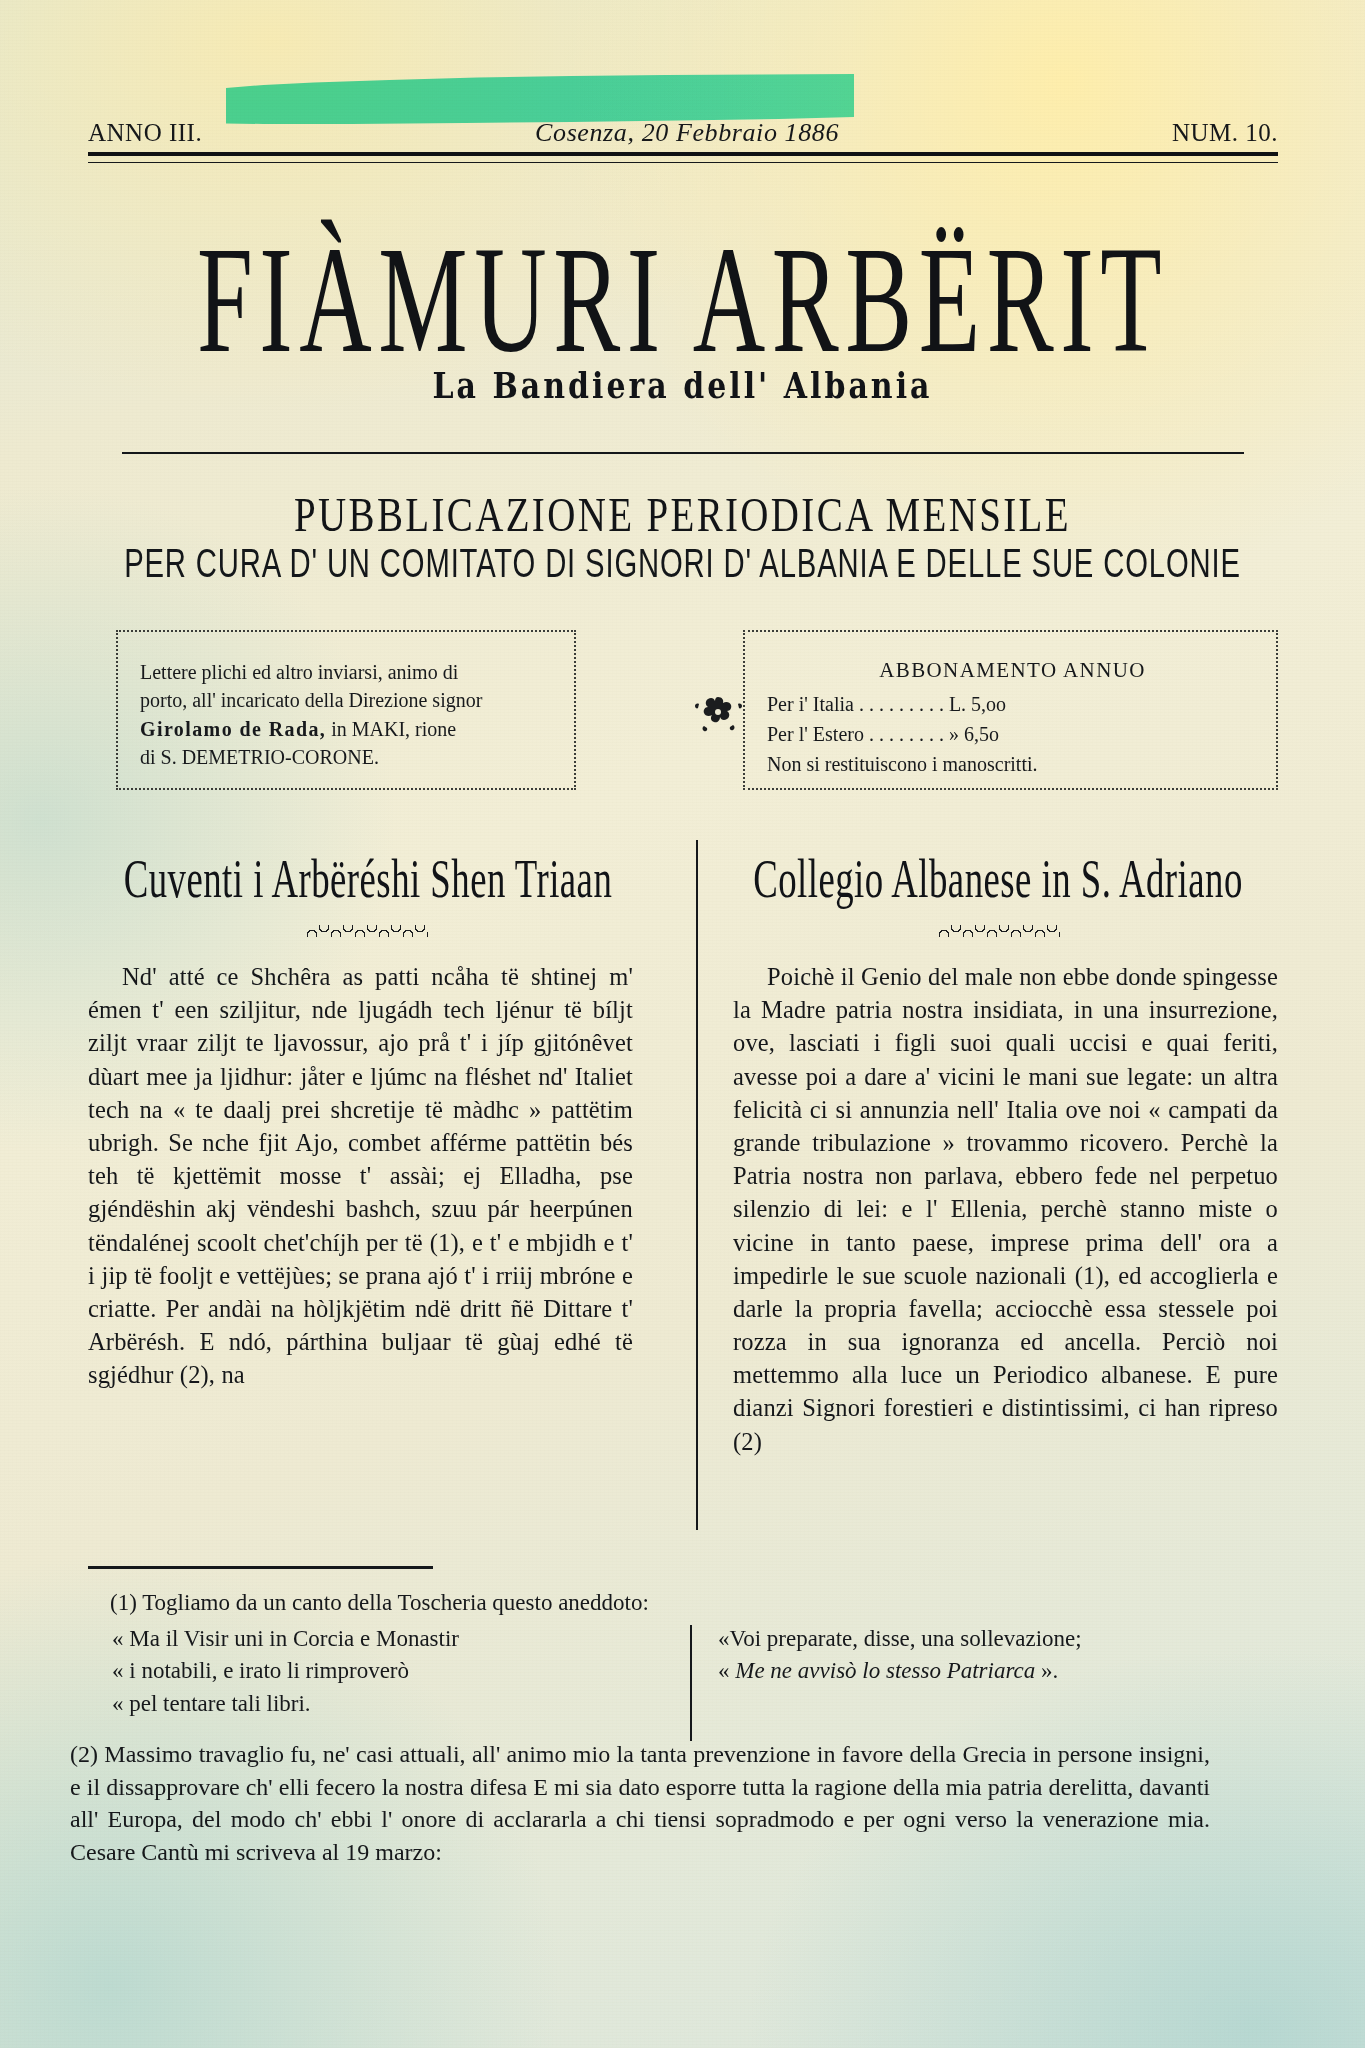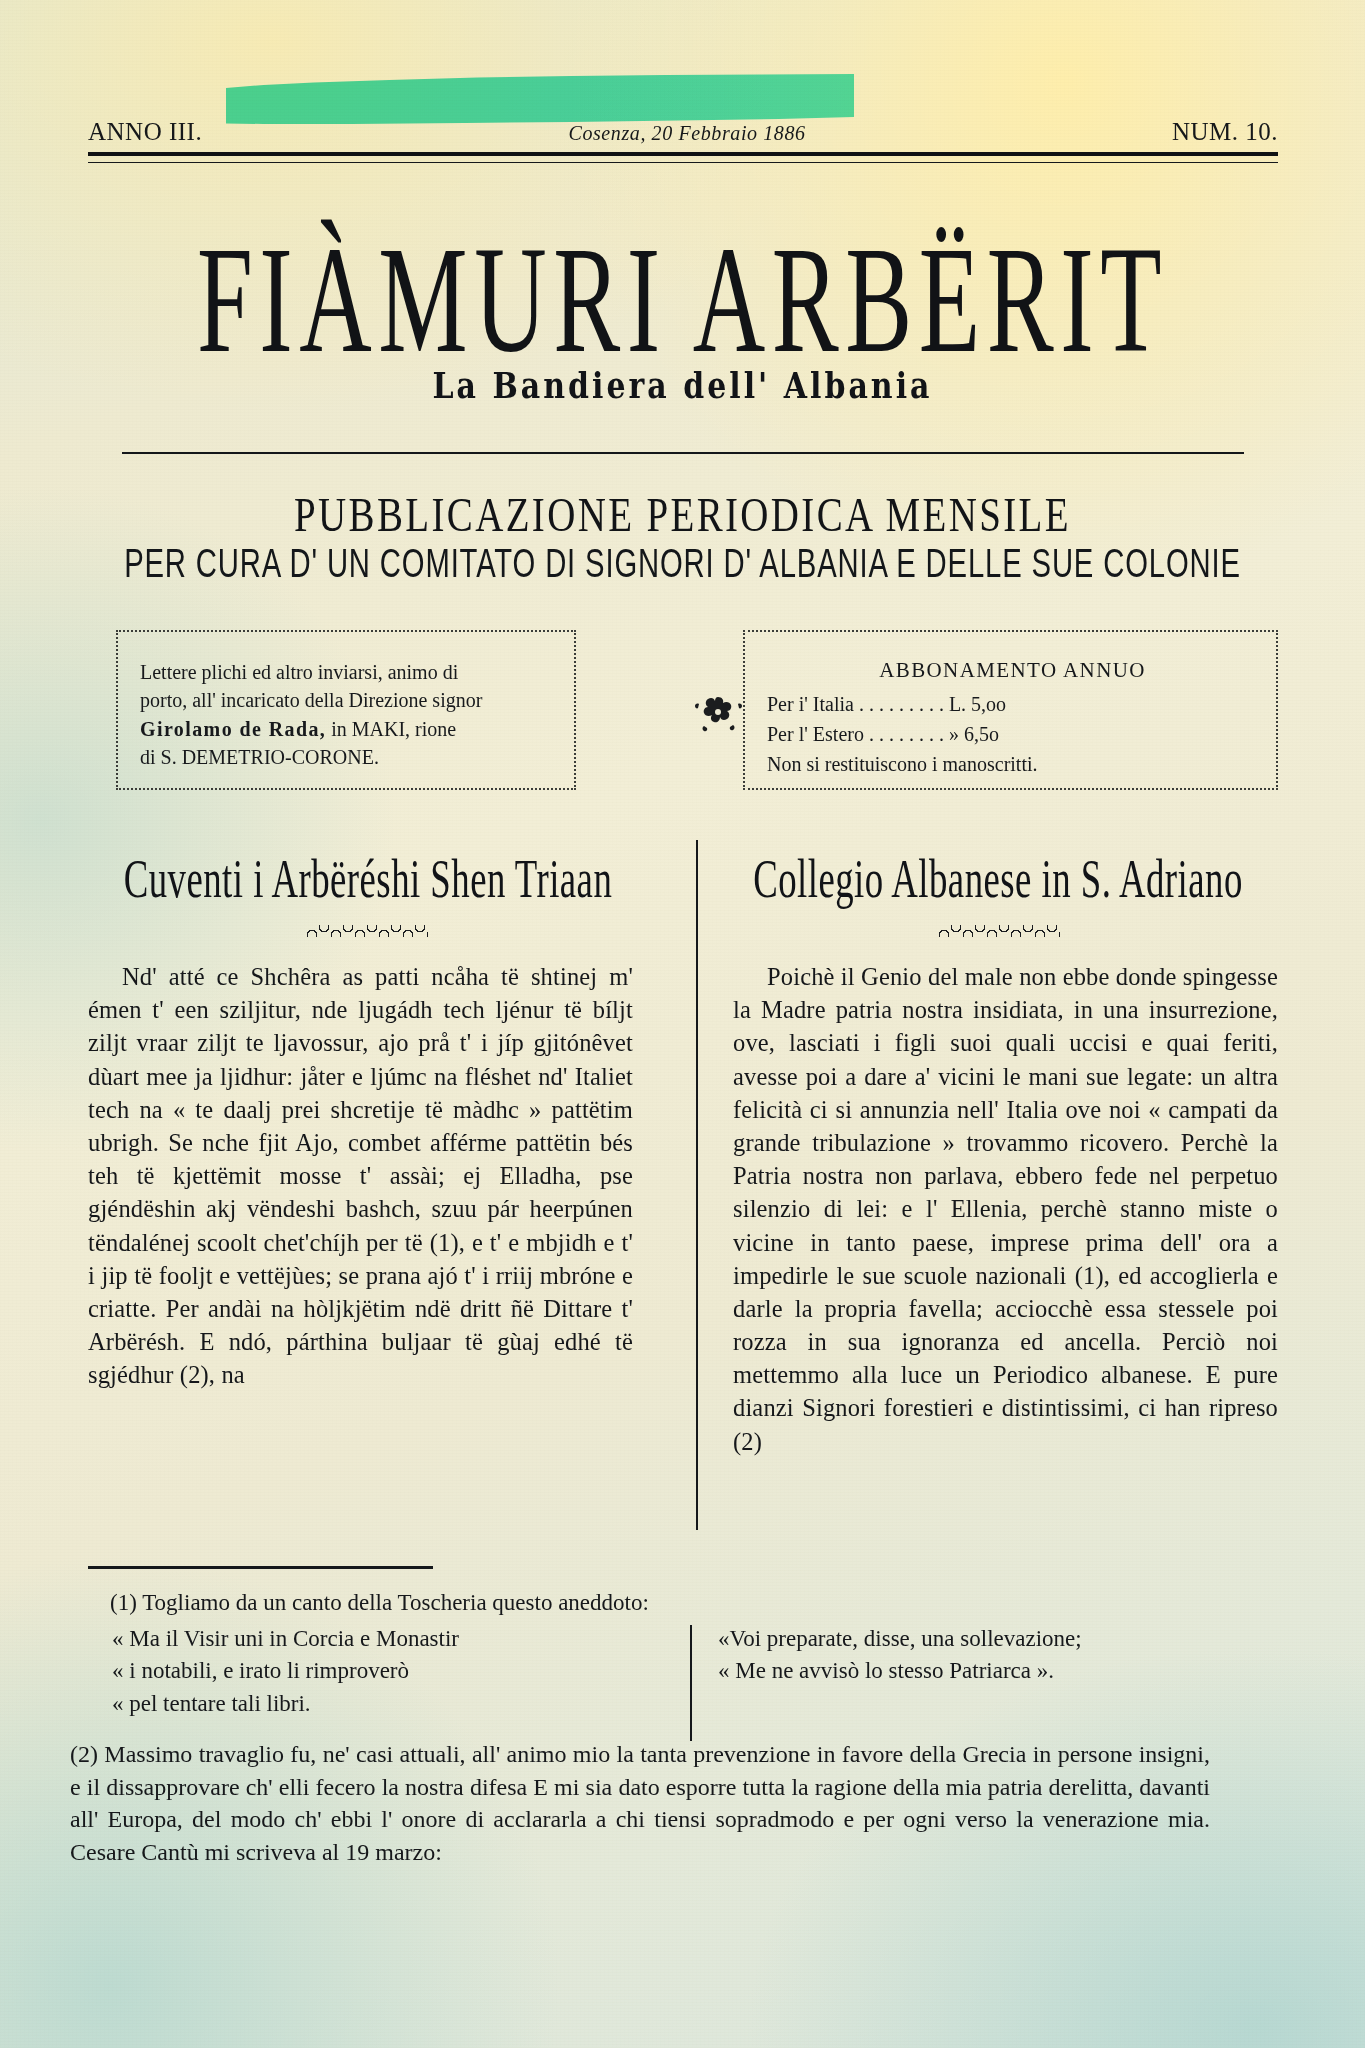--- a/index.html
+++ b/index.html
@@ -40,21 +40,21 @@
 
   #page { position:absolute; inset:0; }
 
   
   .issueline {
     position:absolute; left:88px; top:118px; width:1190px;
     display:flex; align-items:baseline; justify-content:space-between;
     color:#16181a;
   }
   .issueline .anno { font-size:25px; letter-spacing:.5px;text-align:right; }
-  .issueline .place { font-size:20px; font-style:italic; letter-spacing:.6px; }
+  .issueline .place { font-size:26px; font-style:italic; letter-spacing:.6px; }
   .issueline .num { font-size:25px; letter-spacing:.5px; }
 
   
   .rule-double {
     position:absolute; left:88px; width:1190px; height:6px;
     border-top:4px solid #101214; border-bottom:1.5px solid #15181a;
   }
   .rule-thin {
     position:absolute; left:122px; width:1122px; height:0;
     border-top:2.5px solid #14171a;
@@ -168,21 +168,21 @@
   .fn-two .fc.r { left:630px; }
   .fn-two .fdiv {
     position:absolute; left:602px; top:2px; width:0; height:116px;
     border-left:2px solid #15181b;
   }
   .fn2 {
     position:absolute; left:0; top:1738px; width:1210px;
     font-size:24px; line-height:1.36; color:#16181b; text-align:justify;
     padding-left:70px; box-sizing:border-box;
   }
-  .it { }
+  .it { font-style:italic; }
 </style>
 </head>
 <body>
 
 <div id="paper"></div>
 <div id="grain"></div>
 <div id="highlight"></div>
 
 <div id="page">
 

